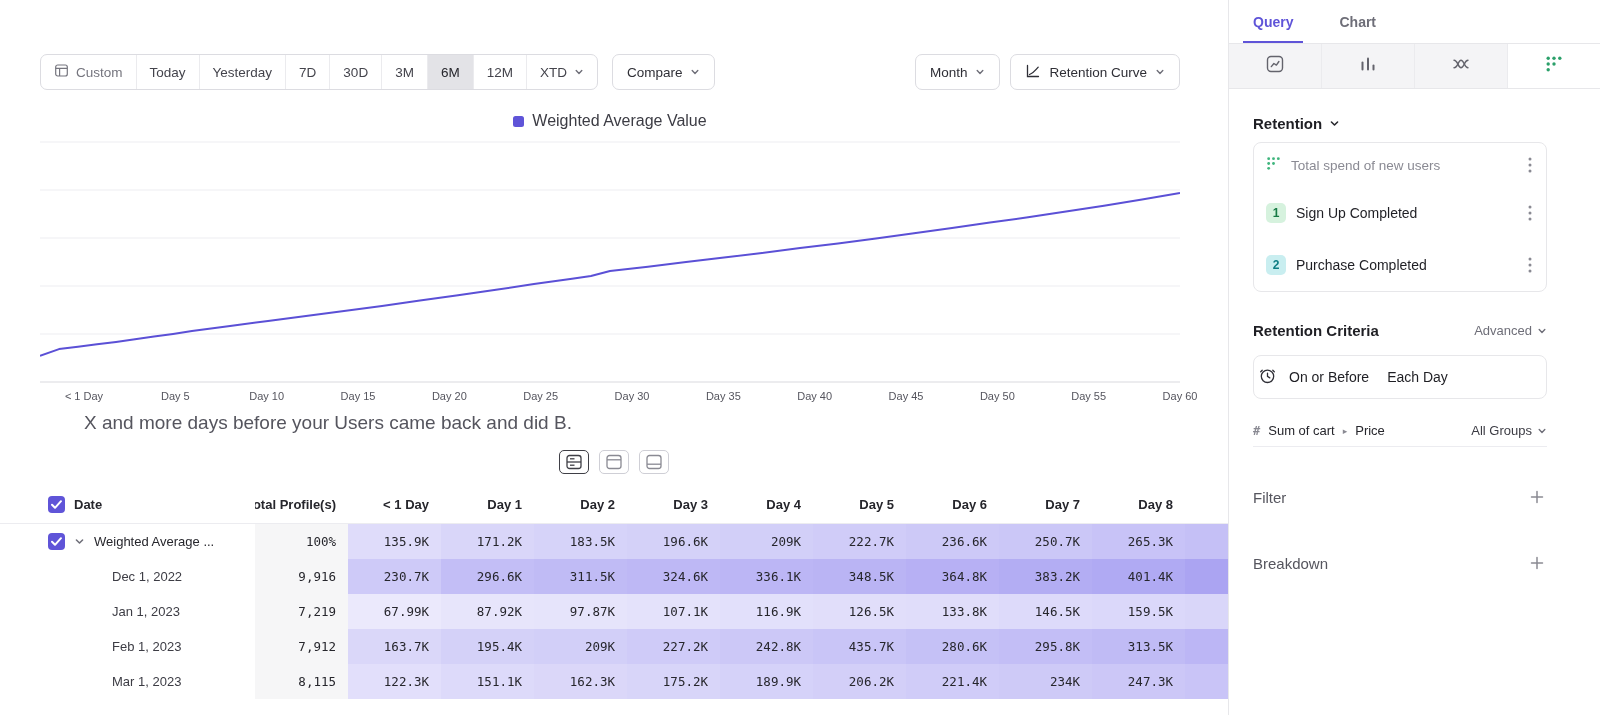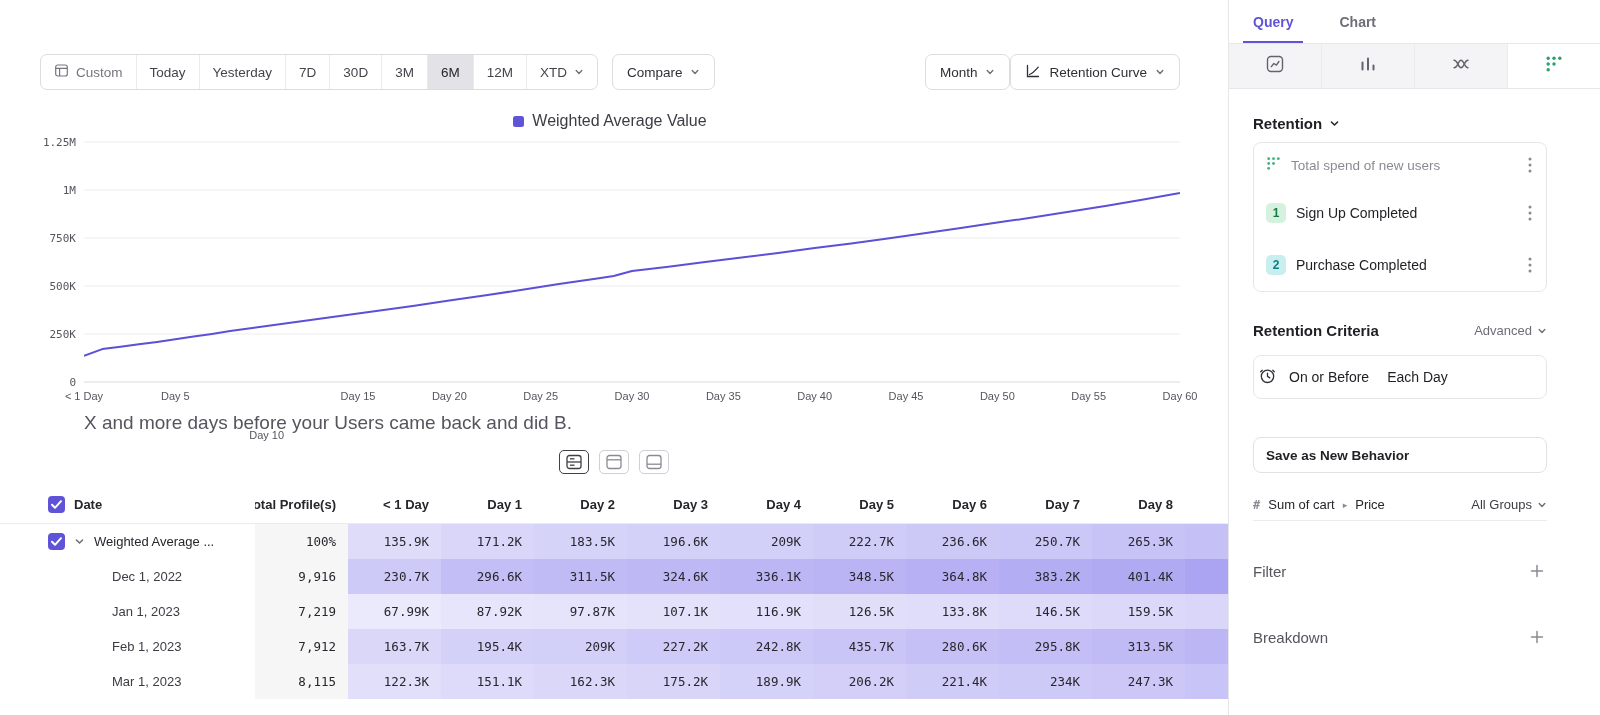--- a/index.html
+++ b/index.html
@@ -13,21 +13,21 @@
   .toolbar { display:flex; align-items:center; padding:54px 48px 0 40px; }
   .range-group { display:flex; border:1px solid #dcdce1; border-radius:7px; overflow:hidden; height:36px; background:#fff; }
   .range-item { display:flex; align-items:center; gap:7px; padding:0 13px; font-size:13.5px;
     color:#44444c; border-right:1px solid #ebebee; cursor:pointer; white-space:nowrap; }
   .range-item:last-child { border-right:none; }
   .range-item.with-icon { color:#75757e; }
   .range-item.selected { background:#e3e3e7; color:#26262c; font-weight:500;text-align:right; }
   .btn { height:36px; display:flex; align-items:center; gap:8px; padding:0 14px; background:#fff;
     border:1px solid #dcdce1; border-radius:7px; font-size:13.5px; color:#2f2f36; cursor:pointer; white-space:nowrap; }
   .compare { margin-left:14px; }
-  .right-controls { margin-left:auto; display:flex; }
+  .right-controls { margin-left:auto; display:flex; gap:10px; }
   .chev { display:inline-flex; color:#6e6e78; }
 
   
   .chart-area { padding:22px 48px 0 40px; }
   .legend { display:flex; justify-content:center; align-items:center; gap:8px; font-size:16px; color:#3c3c44; margin-bottom:8px; }
   .legend-swatch { width:11px; height:11px; border-radius:2.5px; }
   .plot-row { display:flex; }
   .ylabels { width:44px; position:relative; height:248px; }
   .ytick { position:absolute; right:8px; transform:translateY(-50%); font-family:"DejaVu Sans Mono",monospace; font-size:11px; color:#55555e; }
   .plot { flex:1; position:relative; height:248px; }
@@ -169,44 +169,36 @@
         </button>
       </div>
     </div>
 
     <div class="chart-area">
       <div class="legend">
         <span class="legend-swatch" id="legend-swatch" style="background: rgb(95, 84, 216);"></span>
         <span>Weighted Average Value</span>
       </div>
       <div class="plot-row">
-        <div class="ylabels">
-            <div class="ytick" style="top: 1.6129%;">1.25M</div>
-            <div class="ytick" style="top: 20.9677%;">1M</div>
-            <div class="ytick" style="top: 40.3226%;">750K</div>
-            <div class="ytick" style="top: 59.6774%;">500K</div>
-            <div class="ytick" style="top: 79.0323%;">250K</div>
-            <div class="ytick" style="top: 98.3871%;">0</div>
-          </div>
         <div class="plot">
           <svg id="plot-svg" viewBox="0 0 1000 248" preserveAspectRatio="none">
               <line x1="0" x2="1000" y1="4.0" y2="4.0" stroke="#ededf1" vector-effect="non-scaling-stroke"></line>
               <line x1="0" x2="1000" y1="52.0" y2="52.0" stroke="#ededf1" vector-effect="non-scaling-stroke"></line>
               <line x1="0" x2="1000" y1="100.0" y2="100.0" stroke="#ededf1" vector-effect="non-scaling-stroke"></line>
               <line x1="0" x2="1000" y1="148.0" y2="148.0" stroke="#ededf1" vector-effect="non-scaling-stroke"></line>
               <line x1="0" x2="1000" y1="196.0" y2="196.0" stroke="#ededf1" vector-effect="non-scaling-stroke"></line>
               <line x1="0" x2="1000" y1="244.0" y2="244.0" stroke="#d9d9de" vector-effect="non-scaling-stroke"></line>
               <polyline points="0.0,217.9 16.7,211.1 33.3,208.8 50.0,206.3 66.7,203.9 83.3,201.2 100.0,198.6 116.7,195.9 133.3,193.1 166.7,187.9 200.0,182.9 233.3,178.0 266.7,173.0 300.0,168.0 333.3,162.6 366.7,157.2 400.0,151.8 433.3,146.1 466.7,140.7 483.3,138.0 500.0,133.0 533.3,128.8 566.7,124.0 600.0,119.6 633.3,115.0 666.7,110.0 700.0,105.4 733.3,100.4 766.7,95.2 800.0,90.0 833.3,84.6 866.7,79.3 900.0,73.5 933.3,67.7 966.7,61.6 1000.0,54.9" fill="none" stroke="#5b50d6" stroke-width="2" stroke-linejoin="round" vector-effect="non-scaling-stroke"></polyline>
             </svg>
         </div>
       </div>
       <div class="xlabels">
           <div class="xtick" style="left: 0%;">&lt; 1 Day</div>
           <div class="xtick" style="left: 8.33333%;">Day 5</div>
-          <div class="xtick" style="left: 16.6667%; margin-top: 39px;">Day 10</div>
+          <div class="xtick" style="left: 16.6667%;">Day 10</div>
           <div class="xtick" style="left: 25%;">Day 15</div>
           <div class="xtick" style="left: 33.3333%;">Day 20</div>
           <div class="xtick" style="left: 41.6667%;">Day 25</div>
           <div class="xtick" style="left: 50%;">Day 30</div>
           <div class="xtick" style="left: 58.3333%;">Day 35</div>
           <div class="xtick" style="left: 66.6667%;">Day 40</div>
           <div class="xtick" style="left: 75%;">Day 45</div>
           <div class="xtick" style="left: 83.3333%;">Day 50</div>
           <div class="xtick" style="left: 91.6667%;">Day 55</div>
           <div class="xtick" style="left: 100%;">Day 60</div>
@@ -468,21 +460,20 @@
         <span><svg width="19" height="19" viewBox="0 0 19 19" fill="none" stroke="#2f2f36" stroke-width="1.3" stroke-linecap="round">
               <circle cx="9.5" cy="10.3" r="6.2"></circle>
               <path d="M9.5 7.2v3.2l2.3 1.5"></path>
               <path d="M14.8 4.3l1.5 1.4"></path>
               <path d="M4.2 4.3 2.7 5.7"></path>
             </svg></span>
         <span class="crit-cond">On or Before</span>
         <span class="crit-val">Each Day</span>
       </div>
 
-      <button class="save-btn">Save as New Behavior</button>
 
       <div class="measure-row">
         <span class="m-symbol">#</span>
         <span>Sum of cart</span>
         <span class="m-sep">▸</span>
         <span>Price</span>
         <span class="m-groups">
           <span>All Groups</span>
           <span class="chev">
               <svg width="10" height="10" viewBox="0 0 10 10">

